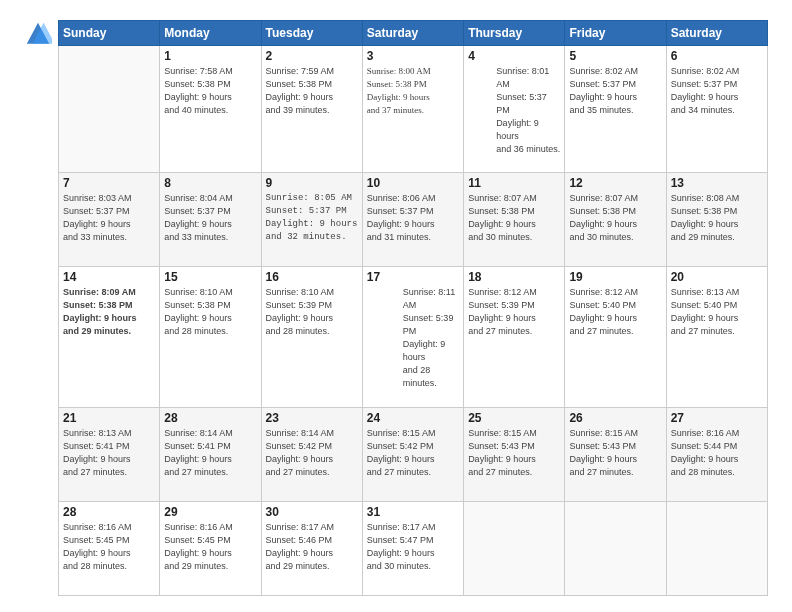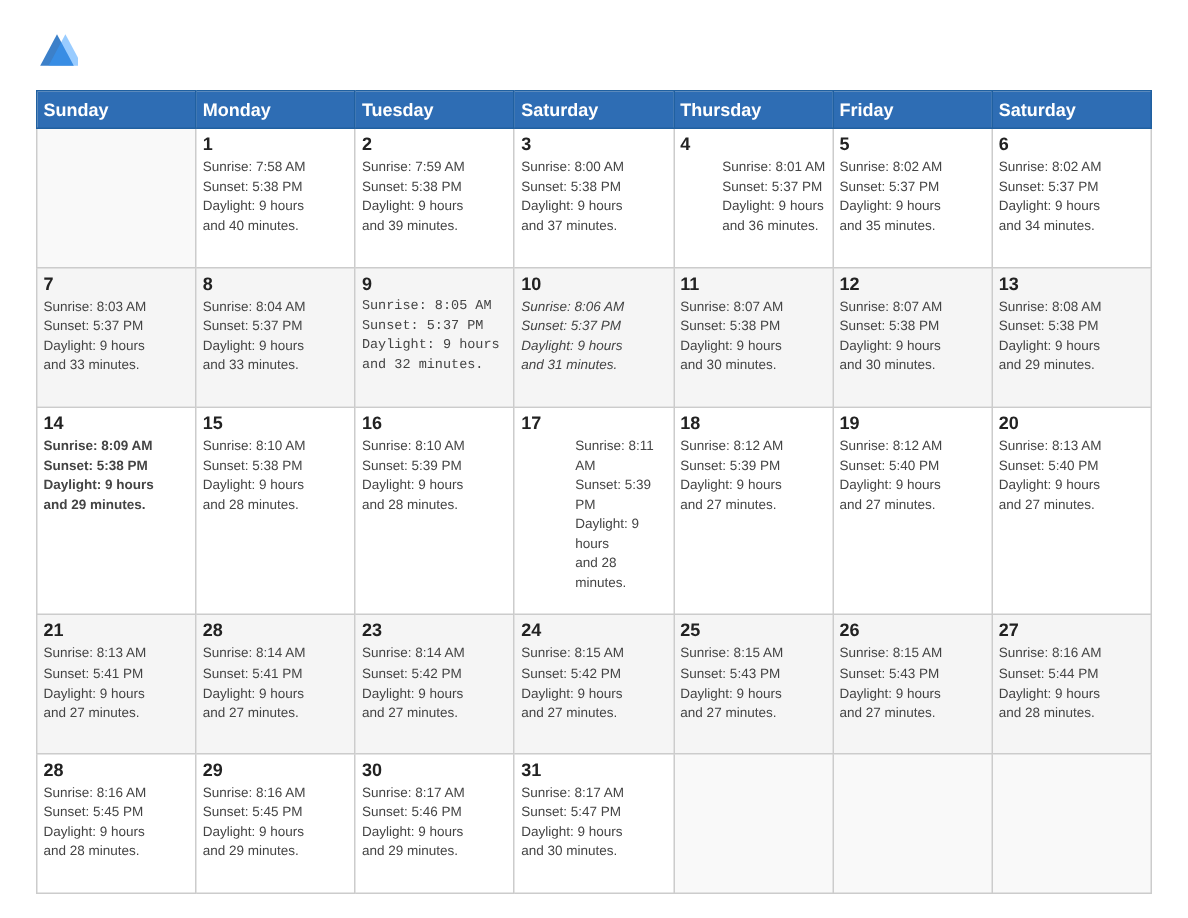--- a/index.html
+++ b/index.html
@@ -8,21 +8,21 @@
       background: #fff;
       width: 792px;
       height: 612px;
       overflow: hidden;
     }
     .page {
       width: 792px;
       height: 612px;
       padding: 20px 24px 16px 24px;
       display: flex;
-      flex-direction: column;
+      flex-direction: row;
     }
     .header {
       display: flex;
       justify-content: space-between;
       align-items: flex-start;
       margin-bottom: 12px;
     }
     .logo {
       display: flex;
       align-items: center;
@@ -152,21 +152,21 @@
           </td>
           <td class="row-white">
             <span class="day-num">2</span>
             <div class="day-info" style="white-space: pre-line;">Sunrise: 7:59 AM
 Sunset: 5:38 PM
 Daylight: 9 hours
 and 39 minutes.</div>
           </td>
           <td class="row-white">
             <span class="day-num">3</span>
-            <div class="day-info" style="white-space: pre-line;">Sunrise: 8:00 AM
+            <div class="day-info" style="white-space: pre-line; font-family: Liberation Serif, serif;">Sunrise: 8:00 AM
 Sunset: 5:38 PM
 Daylight: 9 hours
 and 37 minutes.</div>
           </td>
           <td class="row-white">
             <span class="day-num">4</span>
             <div class="day-info" style="white-space: pre-line; margin-left: 28px;">Sunrise: 8:01 AM
 Sunset: 5:37 PM
 Daylight: 9 hours
 and 36 minutes.</div>
@@ -203,21 +203,21 @@
           </td>
           <td class="row-shade">
             <span class="day-num">9</span>
             <div class="day-info" style="white-space: pre-line; font-family: Liberation Mono, monospace;">Sunrise: 8:05 AM
 Sunset: 5:37 PM
 Daylight: 9 hours
 and 32 minutes.</div>
           </td>
           <td class="row-shade">
             <span class="day-num">10</span>
-            <div class="day-info" style="white-space: pre-line; font-style: italic;">Sunrise: 8:06 AM
+            <div class="day-info" style="white-space: pre-line;">Sunrise: 8:06 AM
 Sunset: 5:37 PM
 Daylight: 9 hours
 and 31 minutes.</div>
           </td>
           <td class="row-shade">
             <span class="day-num">11</span>
             <div class="day-info" style="white-space: pre-line;">Sunrise: 8:07 AM
 Sunset: 5:38 PM
 Daylight: 9 hours
 and 30 minutes.</div>

